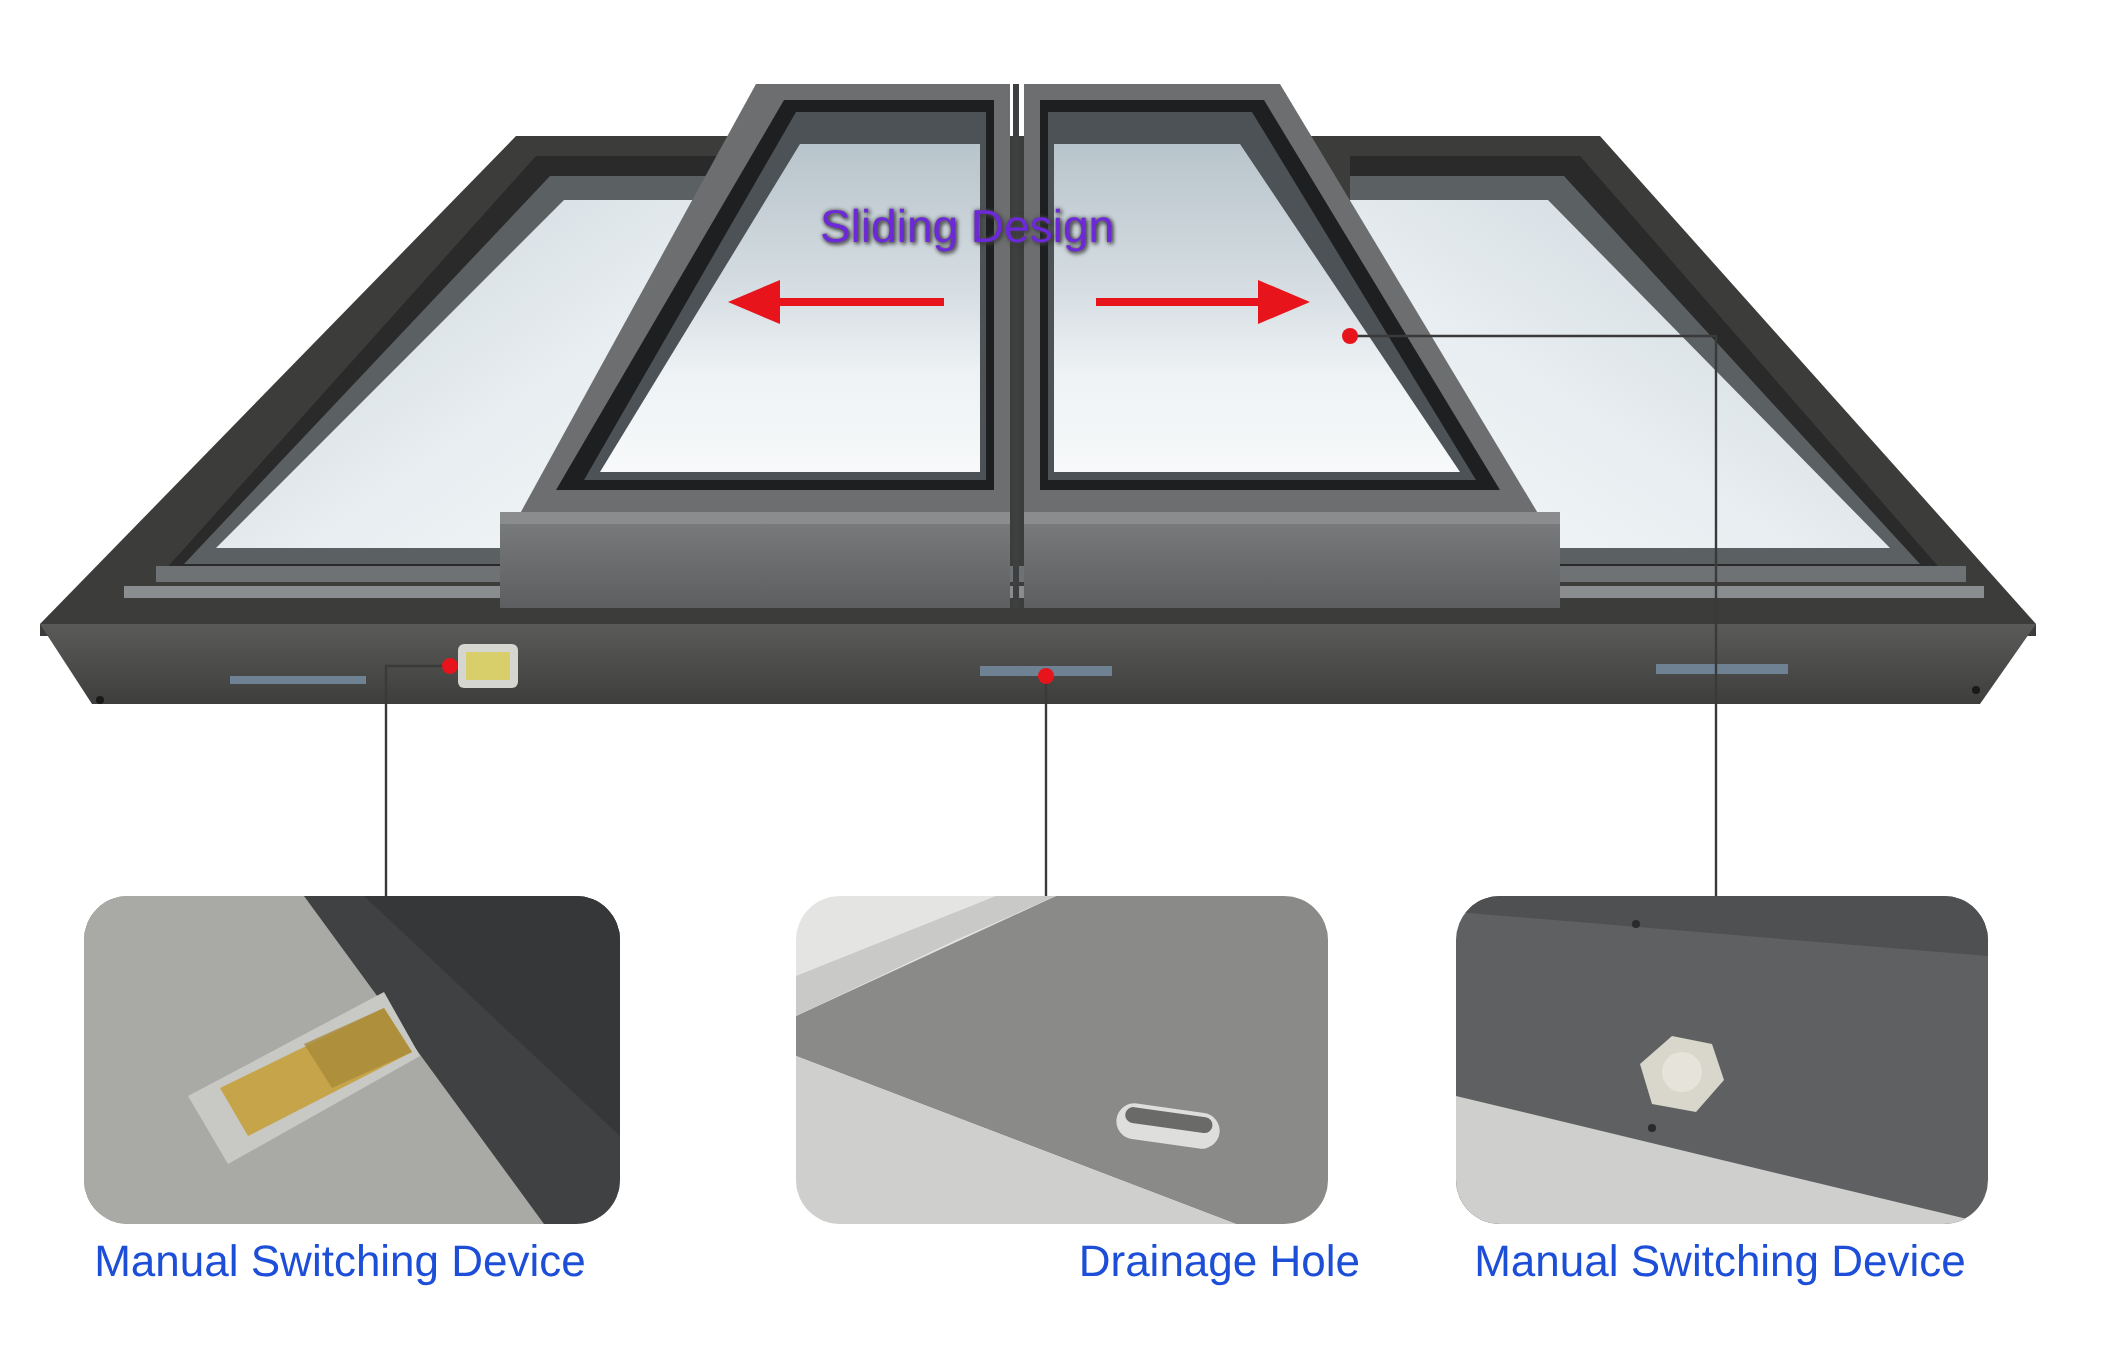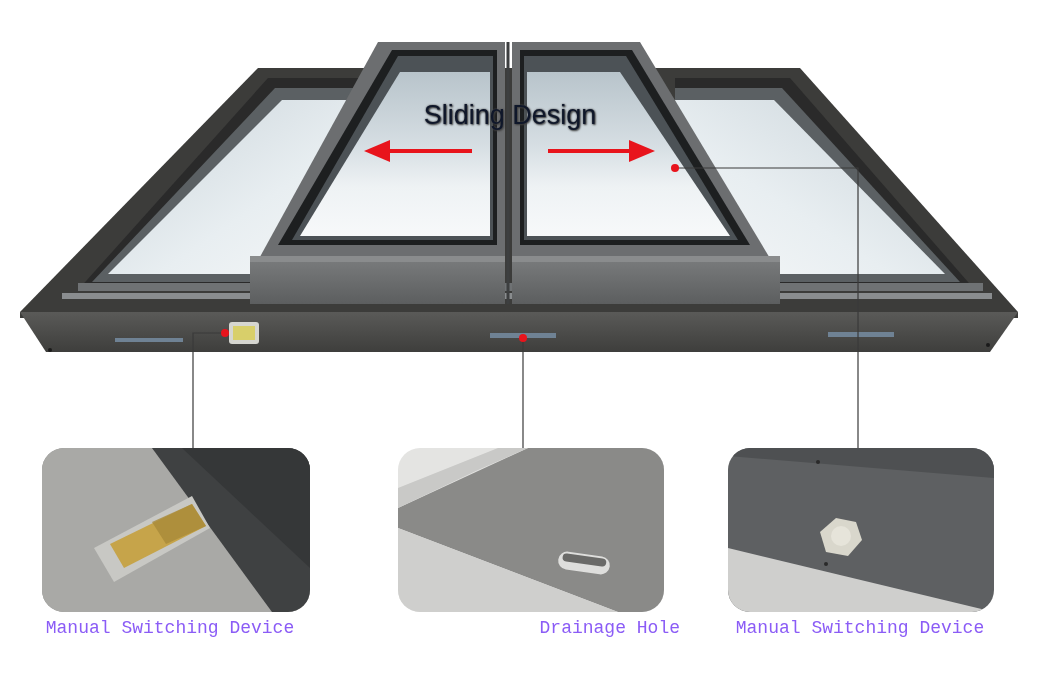--- a/index.html
+++ b/index.html
@@ -3,27 +3,27 @@
 <meta charset="utf-8">
 <style>
   html, body { margin: 0; padding: 0; }
   body {
     width: 1059px; height: 677px; overflow: hidden; background: #ffffff;
     font-family: "Liberation Sans", "DejaVu Sans", sans-serif; position: relative;
   }
   #stage { position: absolute; left: 0; top: 0; width: 1059px; height: 677px; }
   .overlay-text { position: absolute; font-family: "Liberation Sans", "DejaVu Sans", sans-serif; }
   #sliding-label {
-    left: 410px; top: 100px; width: 200px; text-align: center;
-    font-size: 27px; color: #0f172a;
+    left: 410px; top: 100px; width: 200px; 
+    font-size: 23px; color: #6d28d9;
     text-shadow: 1px 1px 2px #3a3a3a, 0 0 2px #555;
   }
   .caption {
-    position: absolute; top: 618px; font-size: 18px; color: #8b5cf6;
-    text-align: center; white-space: nowrap; font-family: Liberation Mono, monospace;
+    position: absolute; top: 618px; font-size: 22px; color: #1d4ed8;
+    text-align: center; white-space: nowrap;
   }
   #cap-1 { left: 10px; width: 320px; }
   #cap-2 { left: 380px; width: 300px; text-align: right; }
   #cap-3 { left: 700px; width: 320px; }
   .photo {
     position: absolute; top: 448px; height: 164px; border-radius: 22px; overflow: hidden;
   }
   #photo-1 { left: 42px; width: 268px; }
   #photo-2 { left: 398px; width: 266px; }
   #photo-3 { left: 728px; width: 266px; }

